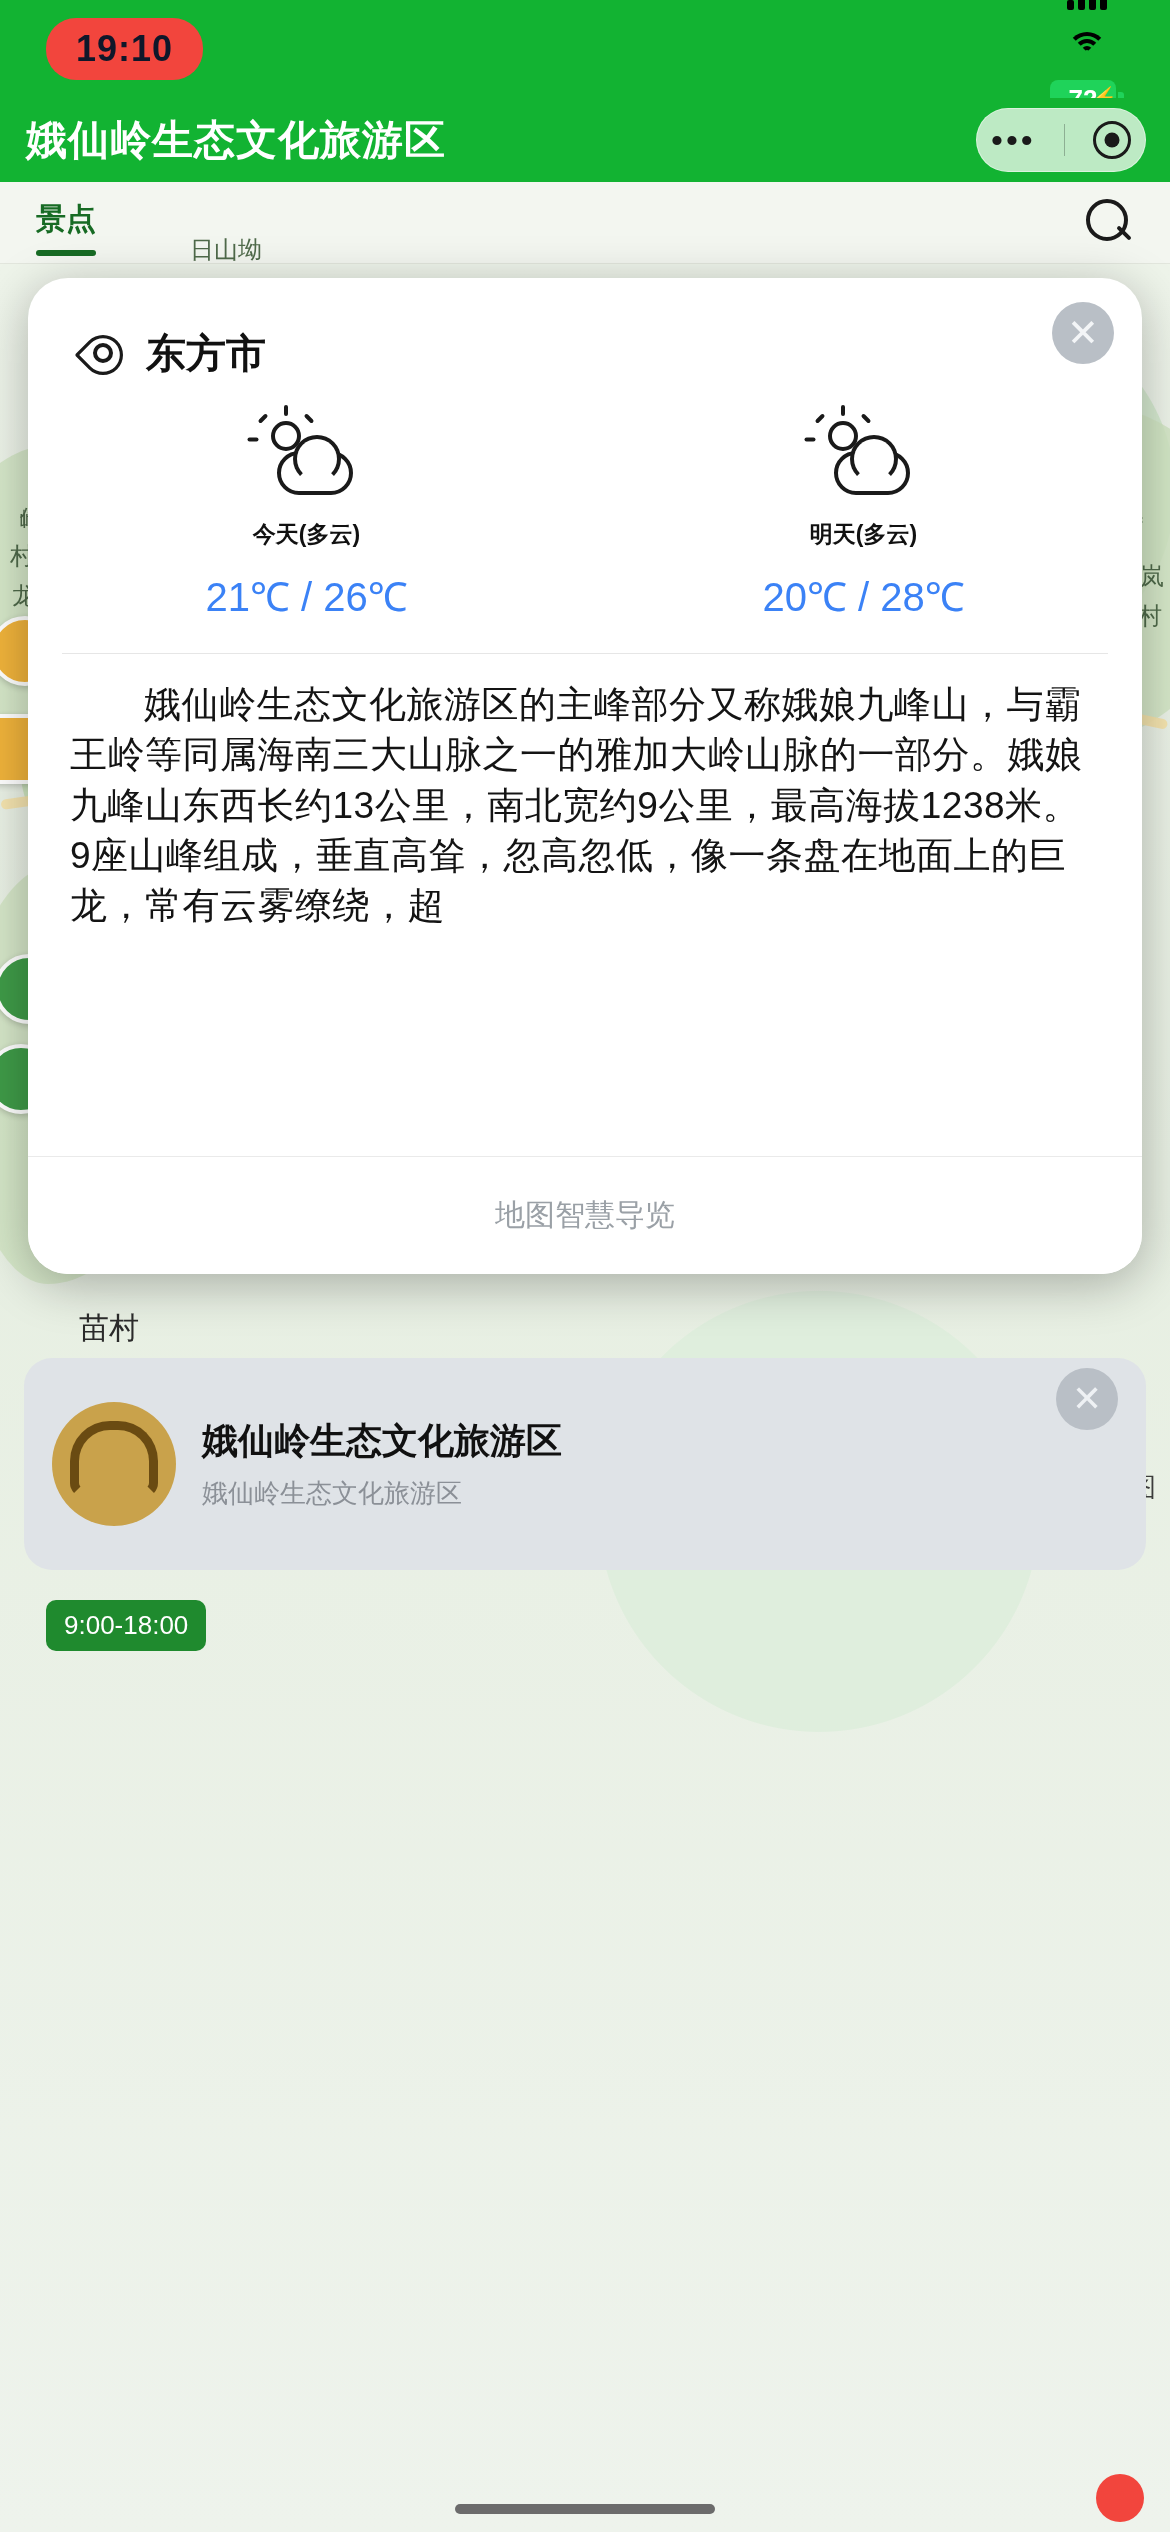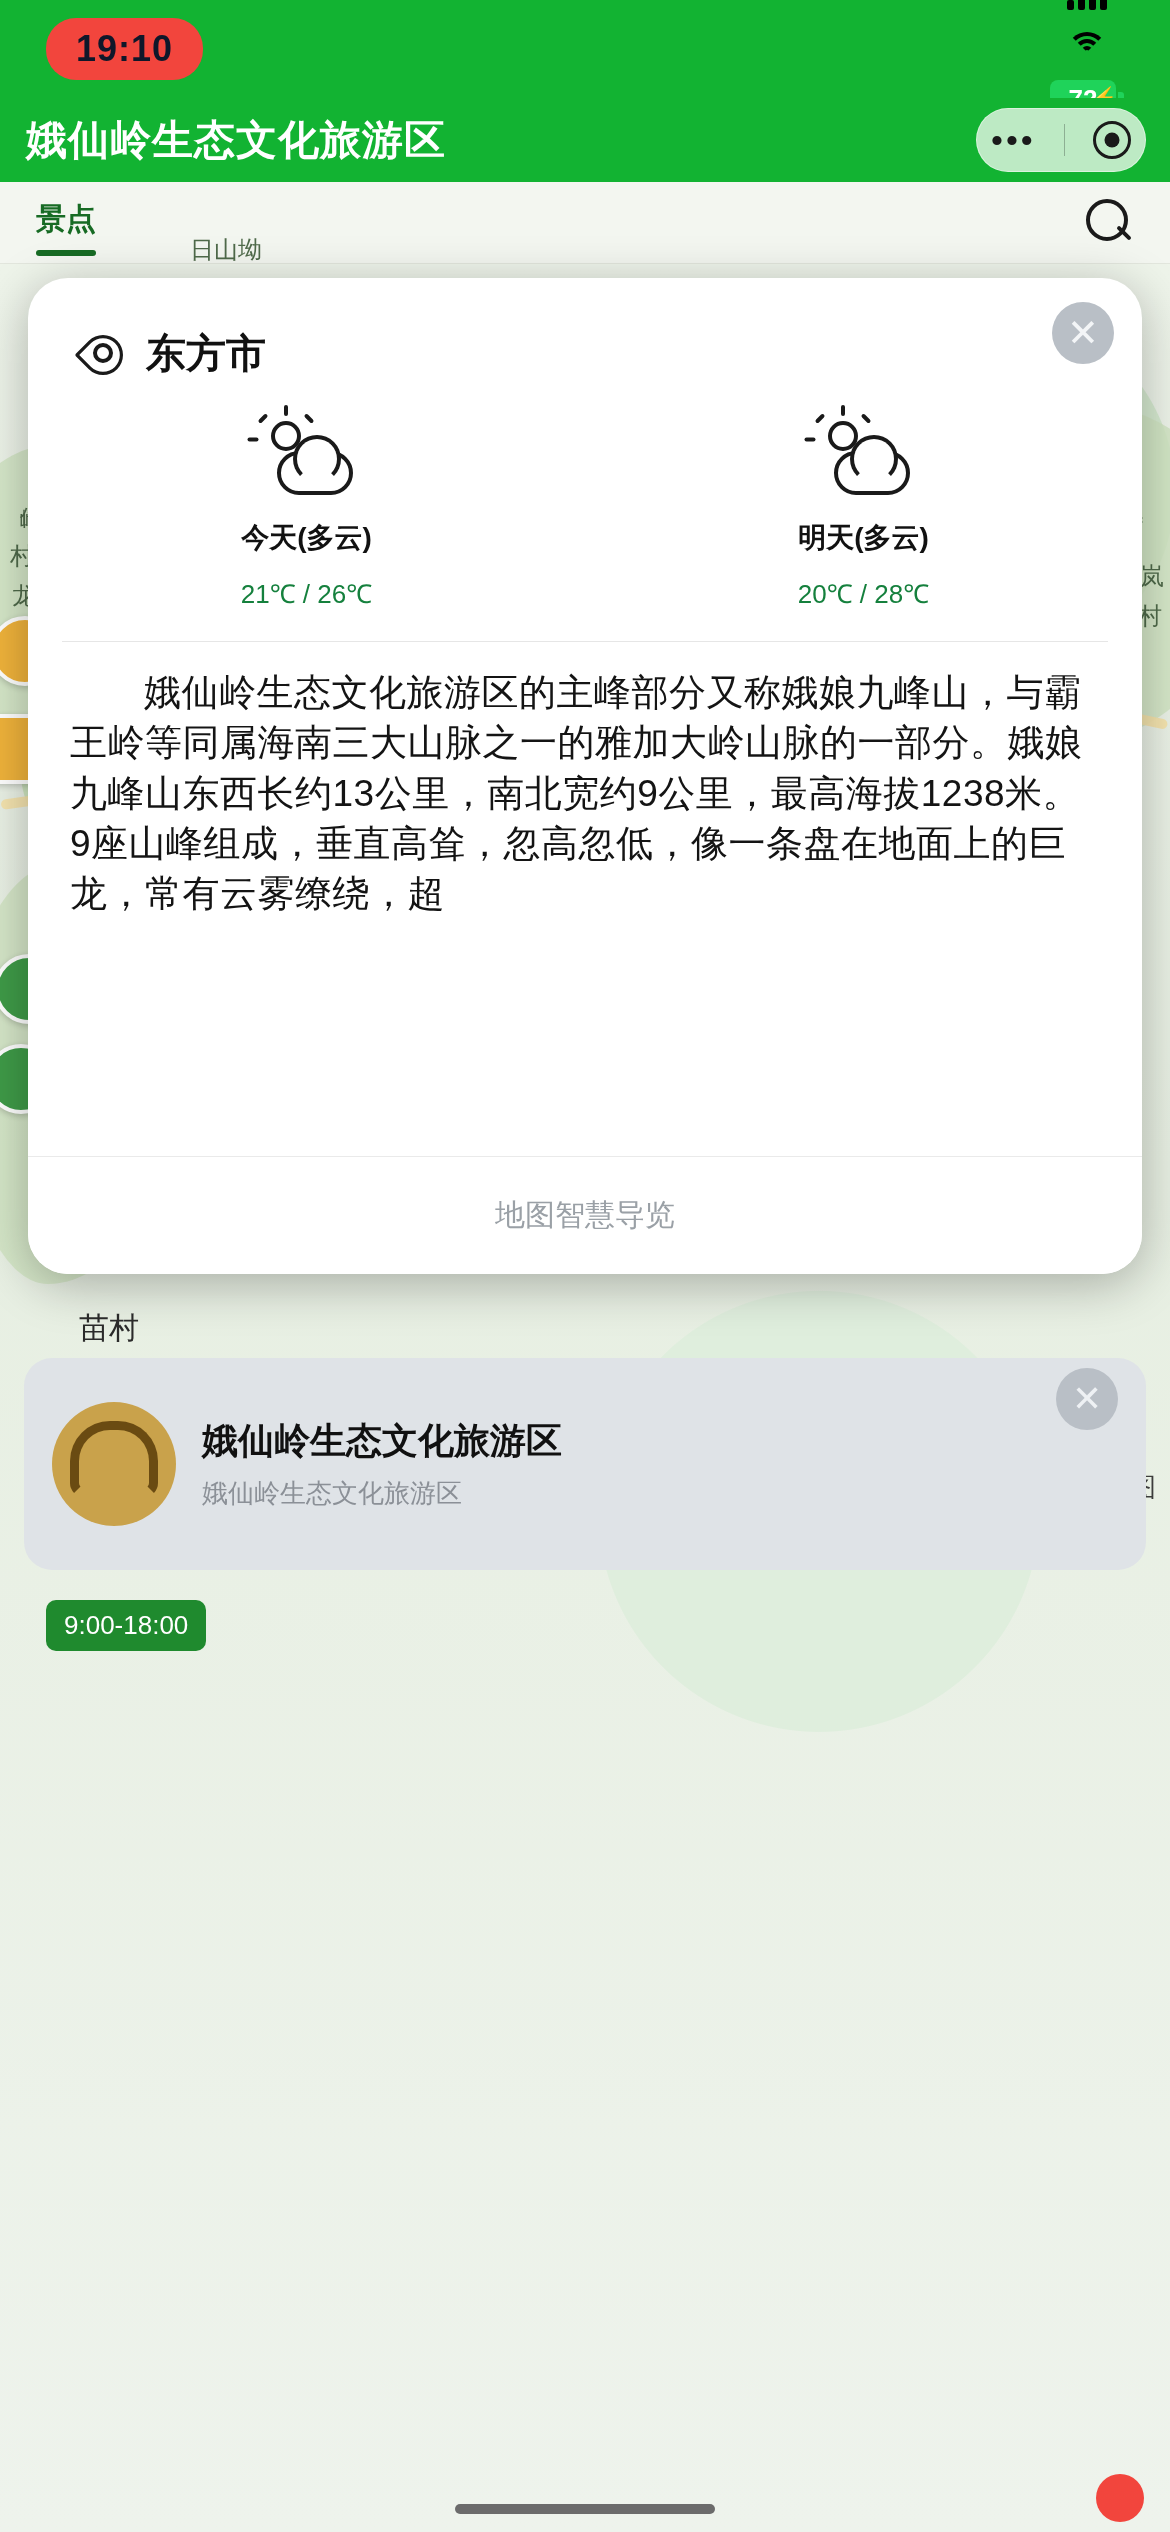--- a/index.html
+++ b/index.html
@@ -434,27 +434,27 @@
     content: "";
     position: absolute;
     left: 12px; top: -20px;
     width: 40px; height: 40px;
     border: 4px solid #1a1a1a;
     border-bottom-color: #ffffff;
     border-radius: 50%;
     background: #ffffff;
   }
   .wx-label {
-    font-size: 28px;
+    font-size: 23px;
     font-weight: bold;
     color: #111;
   }
   .wx-temp {
-    font-size: 26px;
-    color: #15803d;
+    font-size: 40px;
+    color: #3b82f6;
   }
   .modal-sep {
     height: 1px;
     background: #e6e6e6;
     margin: 4px 34px 0;
   }
   .modal-body {
     padding: 26px 42px 0;
     height: 580px;
     overflow: hidden;

